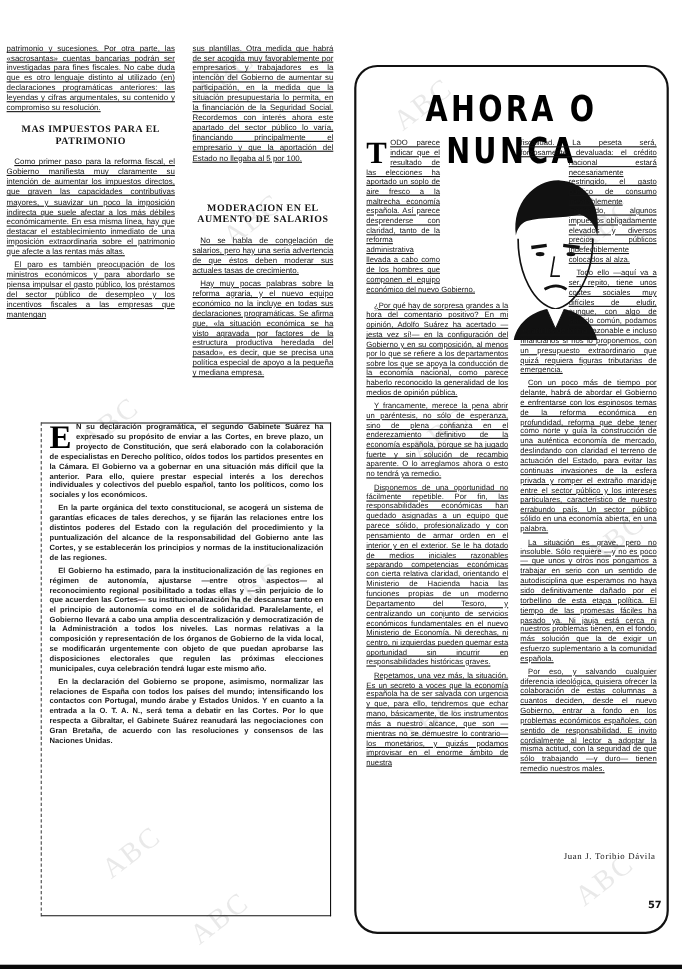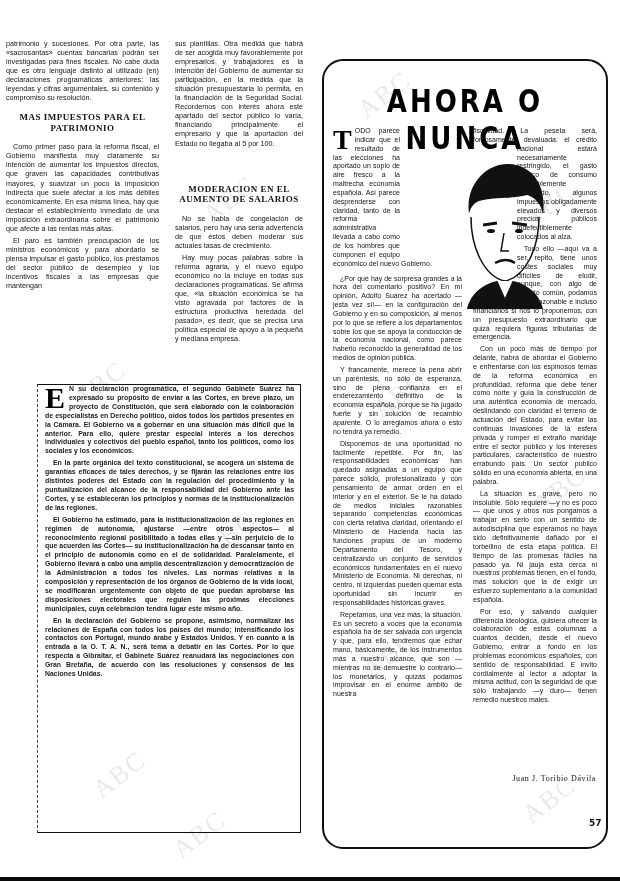--- a/index.html
+++ b/index.html
@@ -2,21 +2,21 @@
 <html><head>
 <meta charset="utf-8">
 <style>
   html, body { margin: 0; padding: 0; }
   body {
     width: 620px; height: 881px; position: relative; overflow: hidden;
     background: #ffffff; color: #141414;
     font-family: "Liberation Sans", sans-serif;
   }
   .col { position: absolute; font-size: 7.2px; line-height: 9.05px; text-align: justify; }
-  .col p { margin: 0 0 3px 0; text-indent: 7px; }
+  .col p { margin: 0 0 3px 0; text-indent: 7px; text-decoration: underline; }
   .col p.noind { text-indent: 0; }
   .serif-head {
     font-family: "Liberation Serif", serif; font-weight: bold;
     font-size: 9px; line-height: 10.5px; text-align: center; letter-spacing: 0.5px;
     margin: 10px 0 9px 0;
   }
   #col-left { left: 6px; top: 39px; width: 153px; }
   #col-mid { left: 175px; top: 39px; width: 128px; }
 
   

